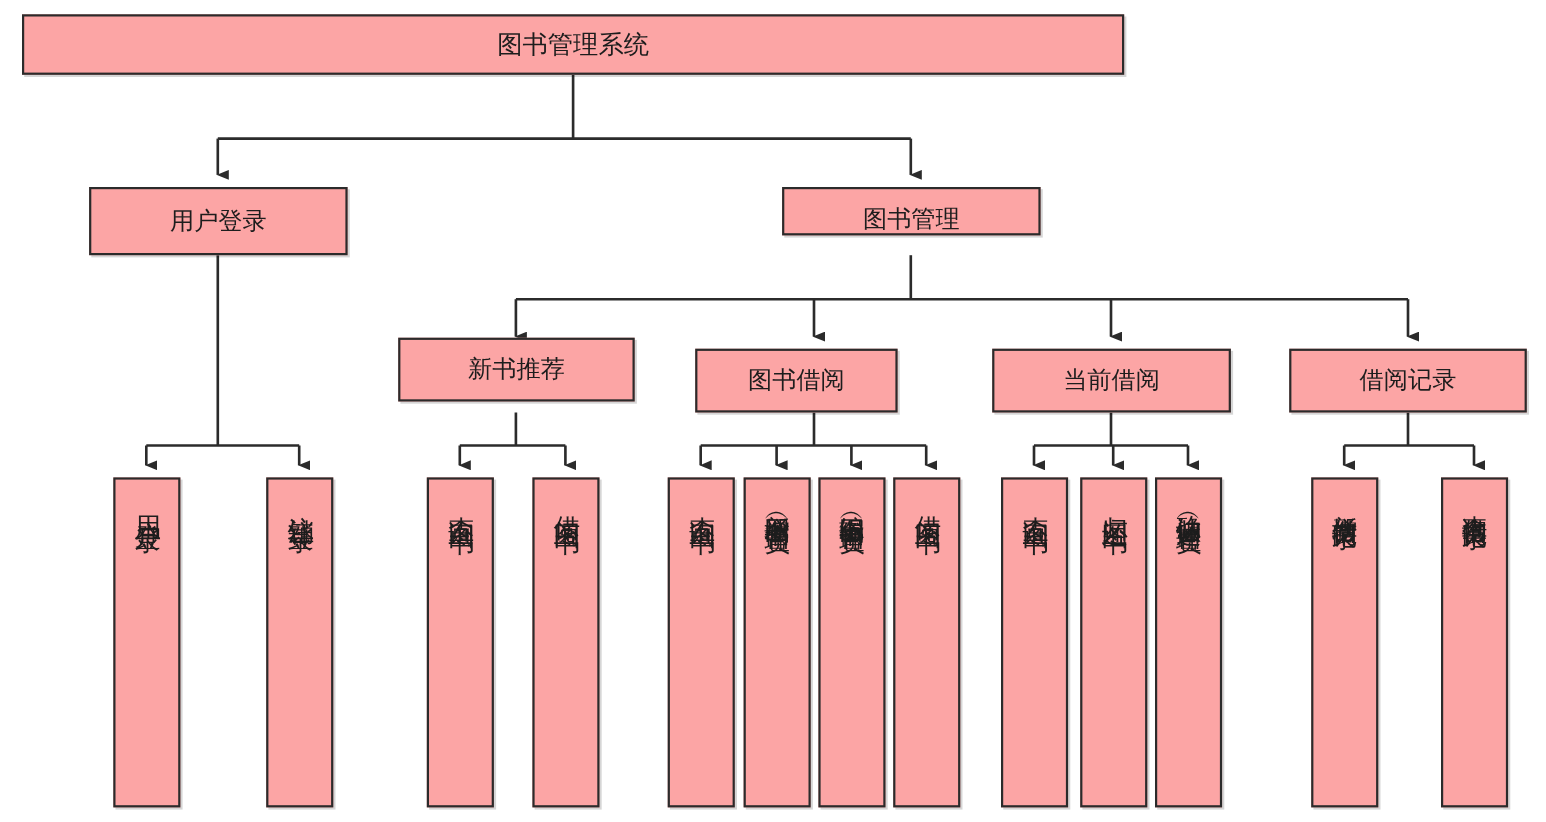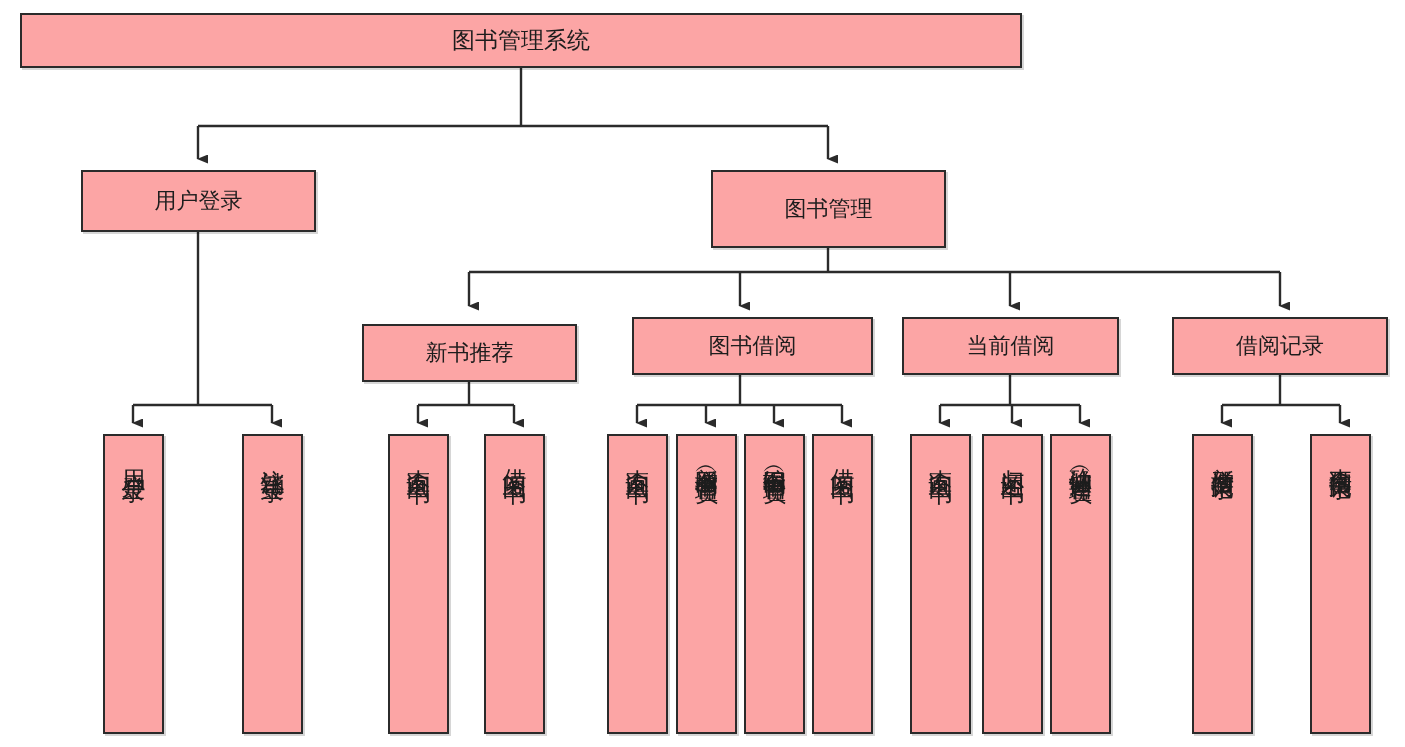--- a/index.html
+++ b/index.html
@@ -121,27 +121,27 @@
       </g>
   </svg>
 
   <div id="nodes">
       <div class="node node-root" style="left: 20px; top: 13px; width: 1002px; height: 55px;">
         <span class="lbl">图书管理系统</span>
       </div>
       <div class="node node-l2" style="left: 81px; top: 170px; width: 235px; height: 62px;">
         <span class="lbl">用户登录</span>
       </div>
-      <div class="node node-l2" style="left: 711px; top: 170px; width: 235px; height: 78px;">
+      <div class="node node-l2" style="left: 711px; top: 170px; width: 235px; height: 44px; align-items: flex-end;">
         <span class="lbl">图书管理</span>
       </div>
-      <div class="node node-l3" style="left: 362px; top: 324px; width: 215px; height: 58px;">
+      <div class="node node-l3" style="left: 362px; top: 307px; width: 215px; height: 58px;">
         <span class="lbl">新书推荐</span>
       </div>
-      <div class="node node-l3" style="left: 632px; top: 317px; width: 241px; height: 58px;">
+      <div class="node node-l3" style="left: 632px; top: 317px; width: 184px; height: 58px;">
         <span class="lbl">图书借阅</span>
       </div>
       <div class="node node-l3" style="left: 902px; top: 317px; width: 217px; height: 58px;">
         <span class="lbl">当前借阅</span>
       </div>
       <div class="node node-l3" style="left: 1172px; top: 317px; width: 216px; height: 58px;">
         <span class="lbl">借阅记录</span>
       </div>
       <div class="node node-leaf" style="left: 103px; top: 434px; width: 61px; height: 300px;">
         <span class="lbl">用户登录</span>

